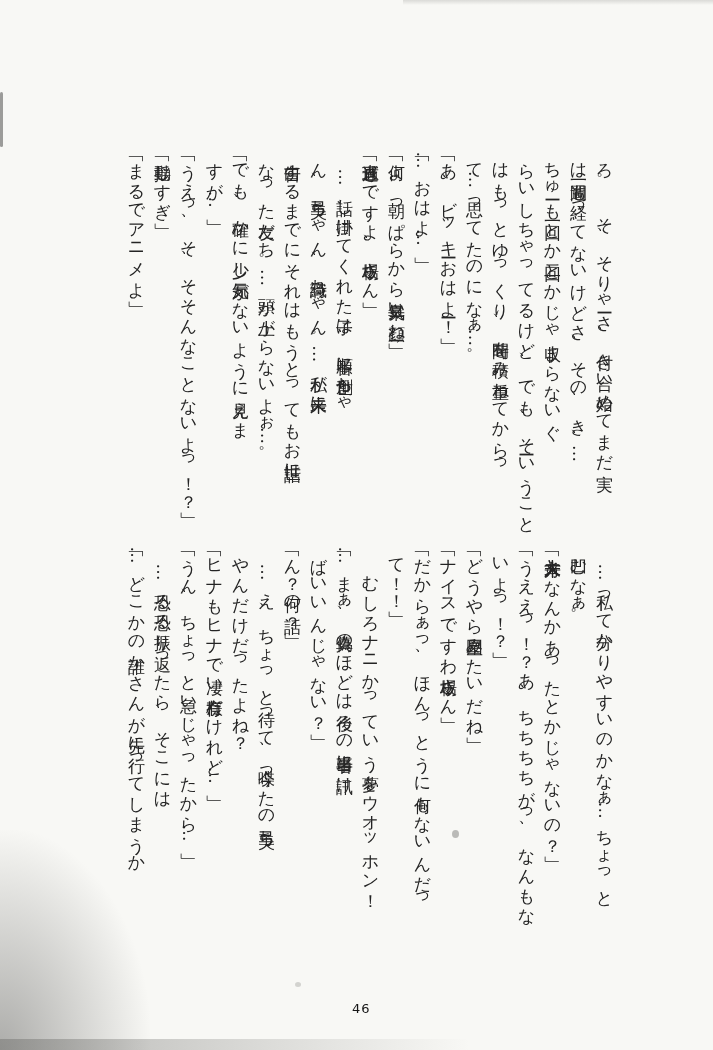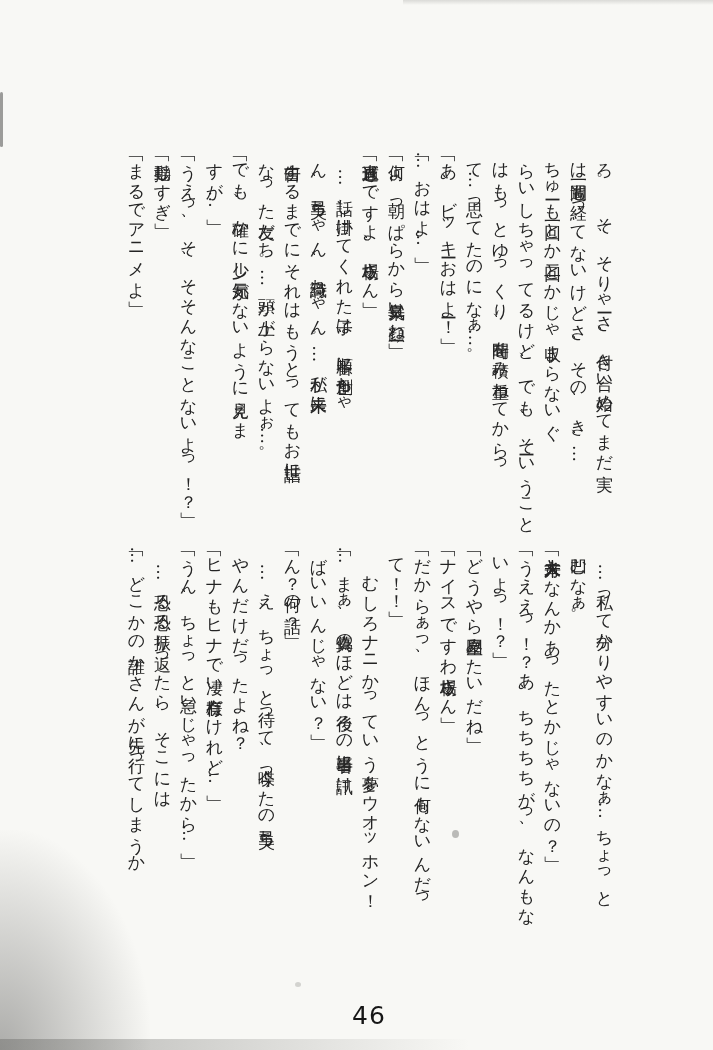--- a/index.html
+++ b/index.html
@@ -63,21 +63,21 @@
     white-space: pre;
   }
   .vblock-top    { top: 151px; height: 380px; }
   .vblock-bottom { top: 546px; height: 392px; }
 
   .page-number {
     position: absolute;
     left: 352px;
     top: 1001px;
     font-family: "DejaVu Sans", sans-serif;
-    font-size: 25px;
+    font-size: 13px;
     letter-spacing: 1px;
     color: #161616;
   }
 </style>
 </head>
 <body>
 
 <div class="page">
 
   <div class="edge-top"></div>

